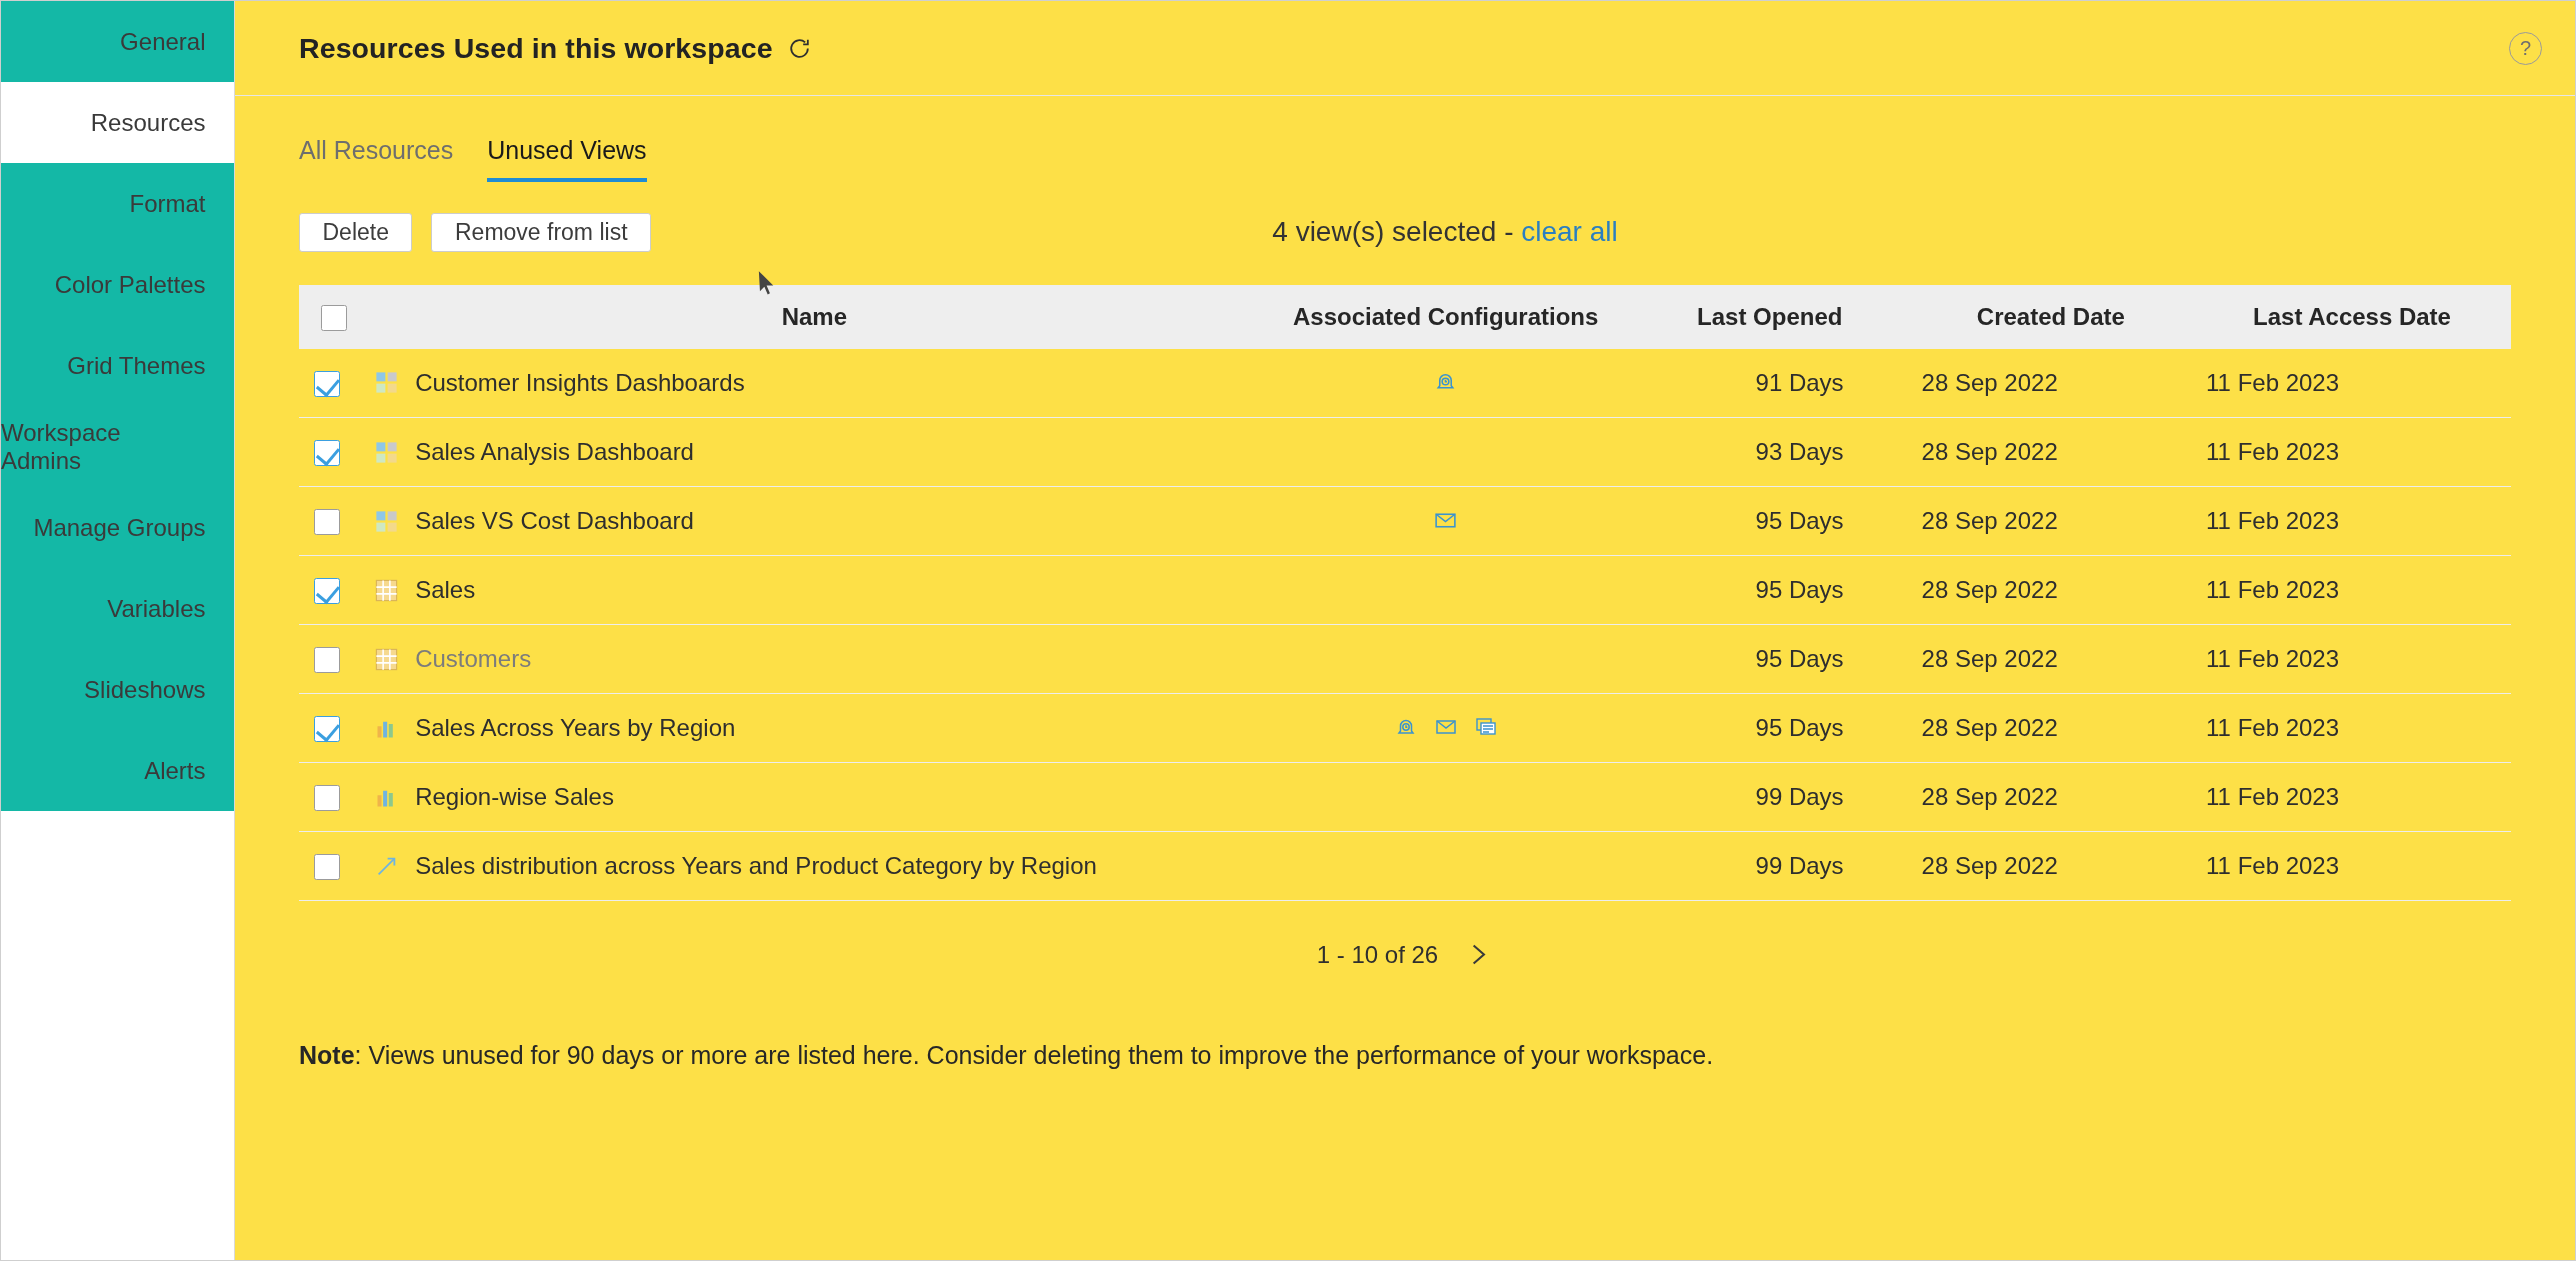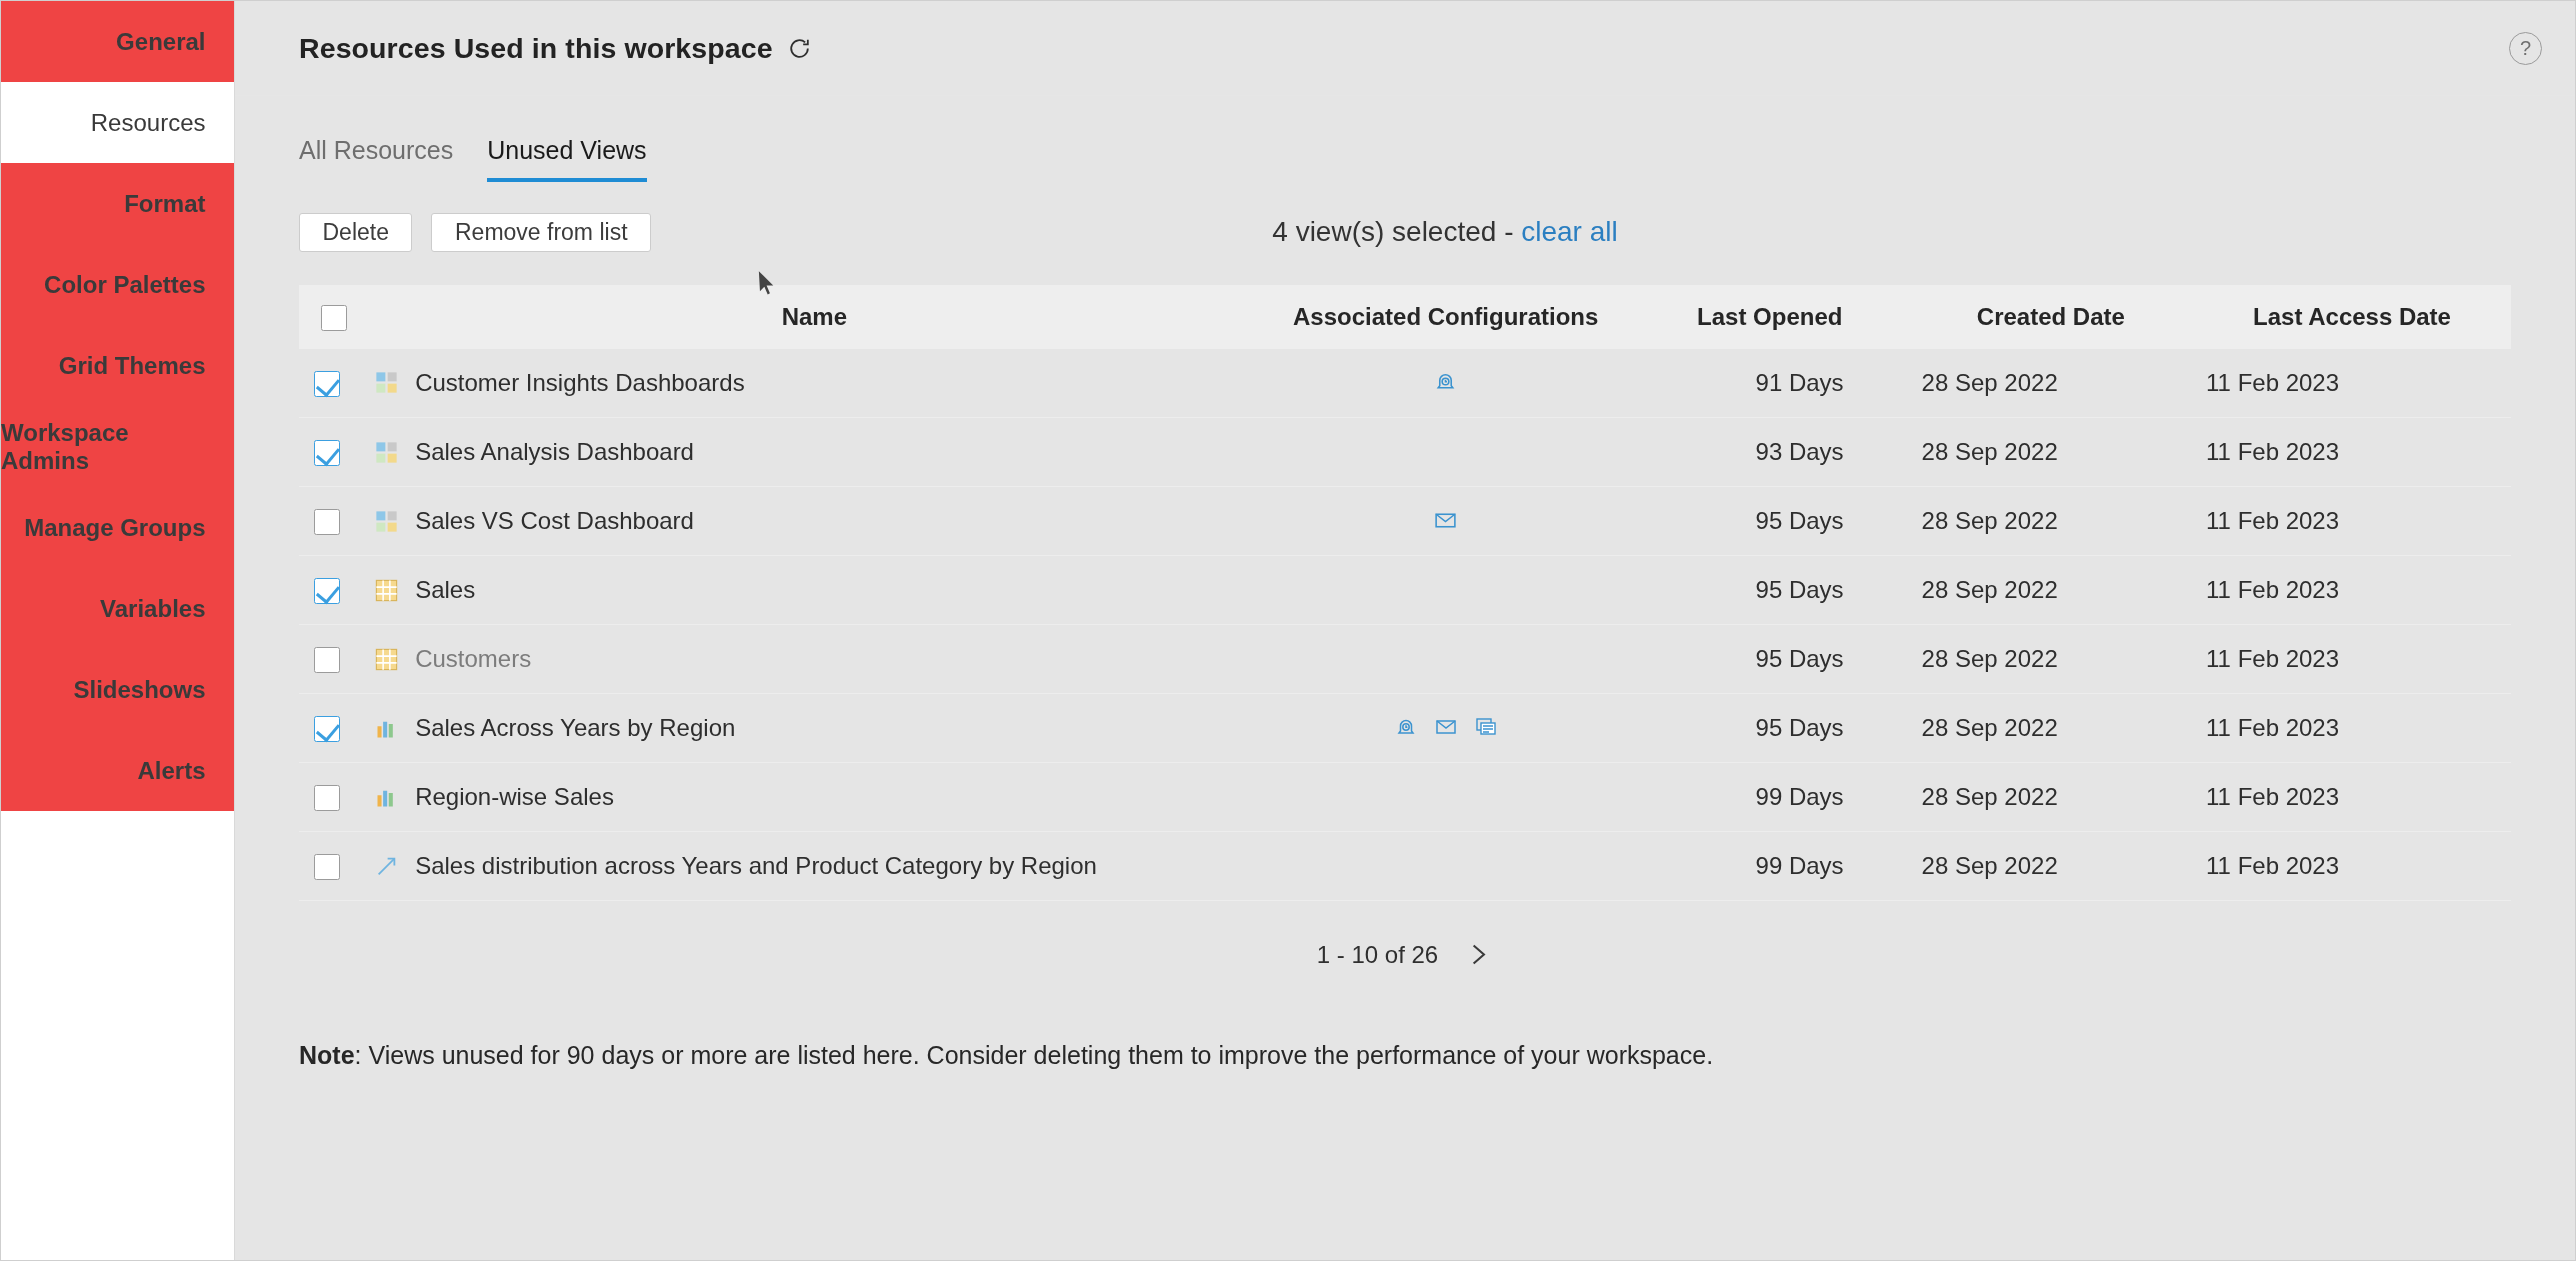--- a/index.html
+++ b/index.html
@@ -33,27 +33,27 @@
     height: 81px;
     display: flex;
     align-items: center;
     justify-content: flex-end;
     padding-right: 28.5px;
     font-size: 24px;
     color: #3a3a3a;
     cursor: pointer;
     background: #ffffff;
   }
-  .side-item.alt { background: #ef4444; font-weight: bold; }
+  .side-item.alt { background: #14b8a6; }
   .side-item.selected { background: #ffffff; }
 
   
   .main {
     flex: 1 1 auto;
-    background: #e5e5e5;
+    background: #fde047;
     position: relative;
   }
   .page-header {
     height: 95px;
     border-bottom: 1.8px solid #e6e6e6;
     display: flex;
     align-items: center;
     padding: 0 33px 0 64px;
   }
   .page-title {

